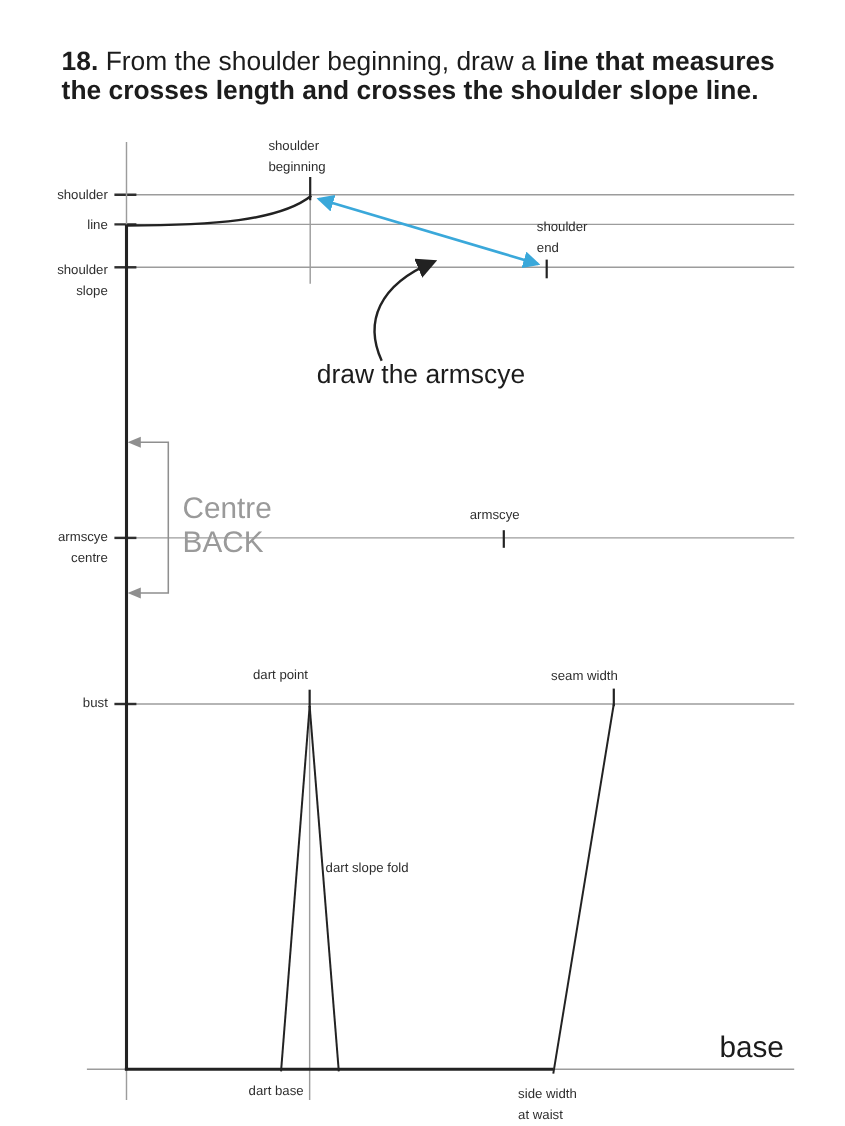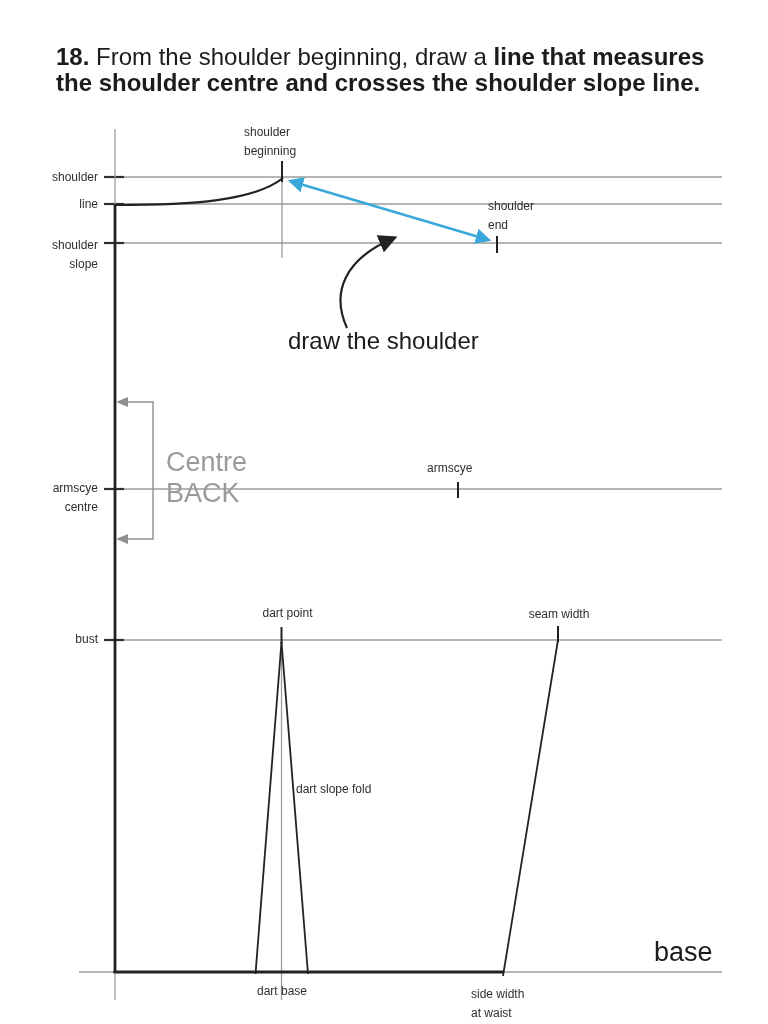--- a/index.html
+++ b/index.html
@@ -12,36 +12,36 @@
   .title { position: absolute; left: 56px; top: 28px; font-size: 24px; line-height: 25.5px; color: #1c1c1c; }
   .title .t-line { white-space: nowrap; }
   .b { font-weight: bold; }
 
   
   svg.geom { position: absolute; left: 0; top: 0; }
 
   
   .lbl { position: absolute; font-size: 12px; line-height: 18.5px; color: #2e2e2e; white-space: pre-line; }
   .right-align { text-align: right; width: 96px; left: 2px; }
-  .center { text-align: center; }
+  .center { text-align: left; }
 
   .big-gray { position: absolute; font-size: 27px; line-height: 31px; color: #9a9a9a; white-space: pre-line; }
   .annot { position: absolute; font-size: 24px; color: #1c1c1c; white-space: nowrap; }
   .waist-lbl { position: absolute; font-size: 27px; color: #1c1c1c; white-space: nowrap; }
 </style>
 </head>
 <body>
 
 <div class="stage">
 
   <div class="title">
     <div class="t-line">
       <span class="b">18.</span><span> From the shoulder beginning, draw a </span><span class="b">line that measures</span>
     </div>
-    <div class="t-line b">the shoulder centre and crosses the shoulder slope line.</div>
+    <div class="t-line b">the crosses length and crosses the shoulder slope line.</div>
   </div>
 
   <svg class="geom" width="768" height="1024" viewBox="0 0 768 1024">
     <defs>
       <marker id="mCyan" viewBox="0 0 10 10" refX="8.5" refY="5" markerWidth="6.5" markerHeight="6.5" orient="auto-start-reverse">
         <path d="M0,0 L10,5 L0,10 z" fill="#3aa8da"></path>
       </marker>
       <marker id="mBlack" viewBox="0 0 10 10" refX="8" refY="5" markerWidth="8.5" markerHeight="8.5" orient="auto">
         <path d="M0,0 L10,5 L0,10 z" fill="#222222"></path>
       </marker>
@@ -104,16 +104,16 @@
   <div class="lbl" style="left:427px; top:443px">armscye</div>
   <div class="lbl center" style="left:230px; top:588px; width:115px">dart point</div>
   <div class="lbl center" style="left:501px; top:589px; width:116px">seam width</div>
   <div class="lbl" style="left:296px; top:764px">dart slope fold</div>
   <div class="lbl center" style="left:226px; top:966px; width:112px">dart base</div>
   <div class="lbl" style="left:471px; top:969px">side width
 at waist</div>
 
   <div class="big-gray" style="left:166px; top:431px">Centre
 BACK</div>
-  <div class="annot" style="left:288px; top:311px">draw the shoulder</div>
+  <div class="annot" style="left:288px; top:311px">draw the armscye</div>
   <div class="waist-lbl" style="left:654px; top:921px">base</div>
 
 </div>
 
 </body></html>

